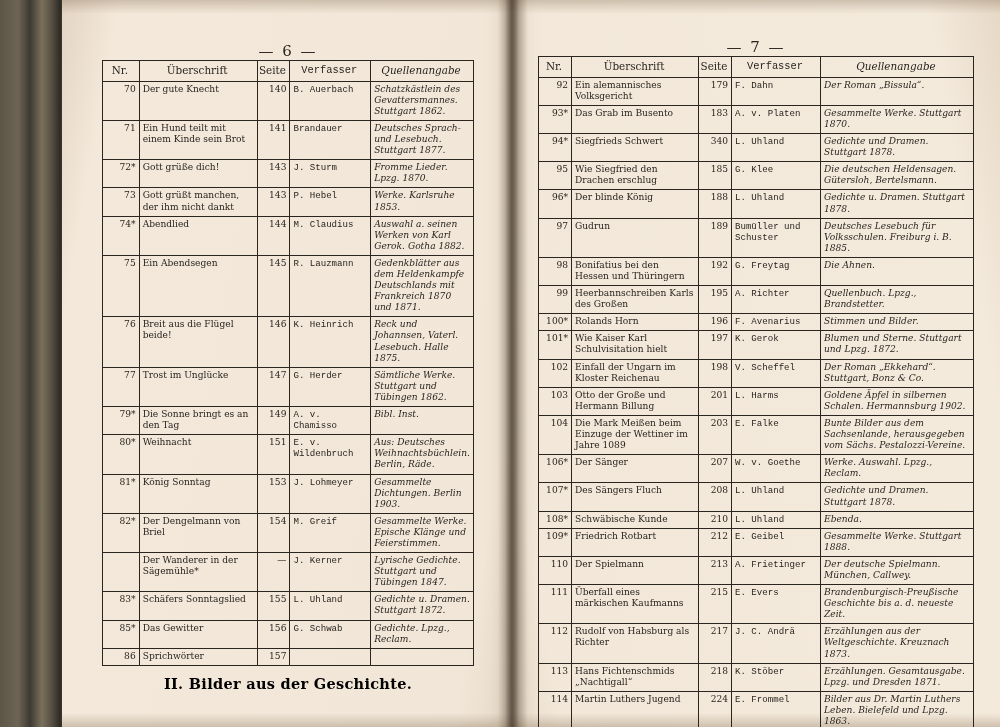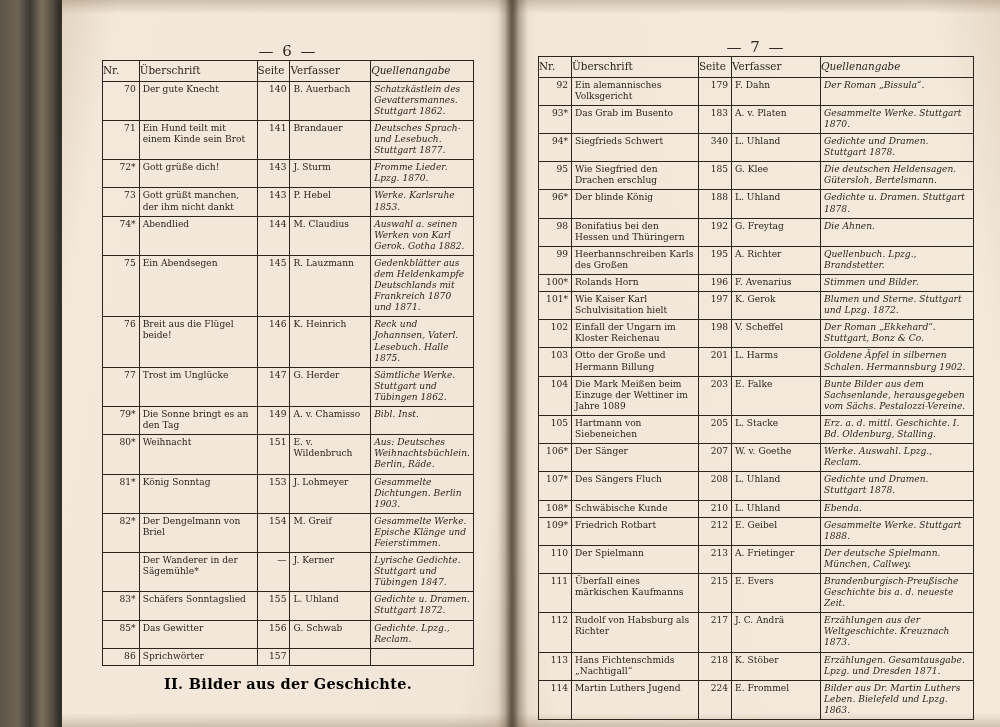--- a/index.html
+++ b/index.html
@@ -32,25 +32,25 @@
   .edge{position:absolute;left:0;right:0;height:14px;background:linear-gradient(180deg,rgba(120,95,65,.25),rgba(120,95,65,0));}
   .edge.b{top:auto;bottom:0;background:linear-gradient(0deg,rgba(120,95,65,.25),rgba(120,95,65,0));}
 
   .folio{text-align:center;font-size:15px;letter-spacing:2px;color:#2a2520;}
   .content{position:absolute;}
   #left-content{left:40px;top:42px;width:372px;}
   #right-content{left:26px;top:38px;width:436px;}
 
   table.reg{border-collapse:collapse;width:100%;font-size:9.1px;color:#241f1b;}
   table.reg td,table.reg th{border:1px solid #2b2520;vertical-align:top;padding:2px 3px 3px 3px;line-height:1.22;}
-  table.reg th{font-weight:normal;text-align:left;font-size:10.4px;padding:3px 2px 4px 0;}
+  table.reg th{font-weight:normal;text-align:center;font-size:10.4px;padding:3px 2px 4px 0;}
   .c-nr{width:30px;text-align:right;padding-left:6px;}
   .c-title{width:112px;}
   .c-page{width:26px;text-align:right;}
-  .c-author{width:74px;}
+  .c-author{width:74px;font-family:Liberation Mono, monospace;}
   .c-src{width:auto;font-style:italic;}
   #right-content .c-nr{width:26px;}
   #right-content .c-title{width:120px;}
   #right-content .c-page{width:26px;}
   #right-content .c-author{width:82px;}
   .sect{font-size:14.5px;text-align:center;padding:9px 0 7px 0;font-weight:bold;letter-spacing:.3px;}
 </style>
 </head>
 <body>
 
@@ -236,20 +236,27 @@
               <td class="c-src">Die deutschen Heldensagen. Gütersloh, Bertelsmann.</td>
             </tr>
             <tr>
               <td class="c-nr">96*</td>
               <td class="c-title">Der blinde König</td>
               <td class="c-page">188</td>
               <td class="c-author">L. Uhland</td>
               <td class="c-src">Gedichte u. Dramen. Stuttgart 1878.</td>
             </tr>
             <tr>
+              <td class="c-nr">97</td>
+              <td class="c-title">Gudrun</td>
+              <td class="c-page">189</td>
+              <td class="c-author">Bumüller und Schuster</td>
+              <td class="c-src">Deutsches Lesebuch für Volksschulen. Freiburg i. B. 1885.</td>
+            </tr>
+            <tr>
               <td class="c-nr">98</td>
               <td class="c-title">Bonifatius bei den Hessen und Thüringern</td>
               <td class="c-page">192</td>
               <td class="c-author">G. Freytag</td>
               <td class="c-src">Die Ahnen.</td>
             </tr>
             <tr>
               <td class="c-nr">99</td>
               <td class="c-title">Heerbannschreiben Karls des Großen</td>
               <td class="c-page">195</td>
@@ -285,27 +292,20 @@
               <td class="c-src">Goldene Äpfel in silbernen Schalen. Hermannsburg 1902.</td>
             </tr>
             <tr>
               <td class="c-nr">104</td>
               <td class="c-title">Die Mark Meißen beim Einzuge der Wettiner im Jahre 1089</td>
               <td class="c-page">203</td>
               <td class="c-author">E. Falke</td>
               <td class="c-src">Bunte Bilder aus dem Sachsenlande, herausgegeben vom Sächs. Pestalozzi-Vereine.</td>
             </tr>
             <tr>
-              <td class="c-nr">105</td>
-              <td class="c-title">Hartmann von Siebeneichen</td>
-              <td class="c-page">205</td>
-              <td class="c-author">L. Stacke</td>
-              <td class="c-src">Erz. a. d. mittl. Geschichte. I. Bd. Oldenburg, Stalling.</td>
-            </tr>
-            <tr>
               <td class="c-nr">106*</td>
               <td class="c-title">Der Sänger</td>
               <td class="c-page">207</td>
               <td class="c-author">W. v. Goethe</td>
               <td class="c-src">Werke. Auswahl. Lpzg., Reclam.</td>
             </tr>
             <tr>
               <td class="c-nr">107*</td>
               <td class="c-title">Des Sängers Fluch</td>
               <td class="c-page">208</td>

